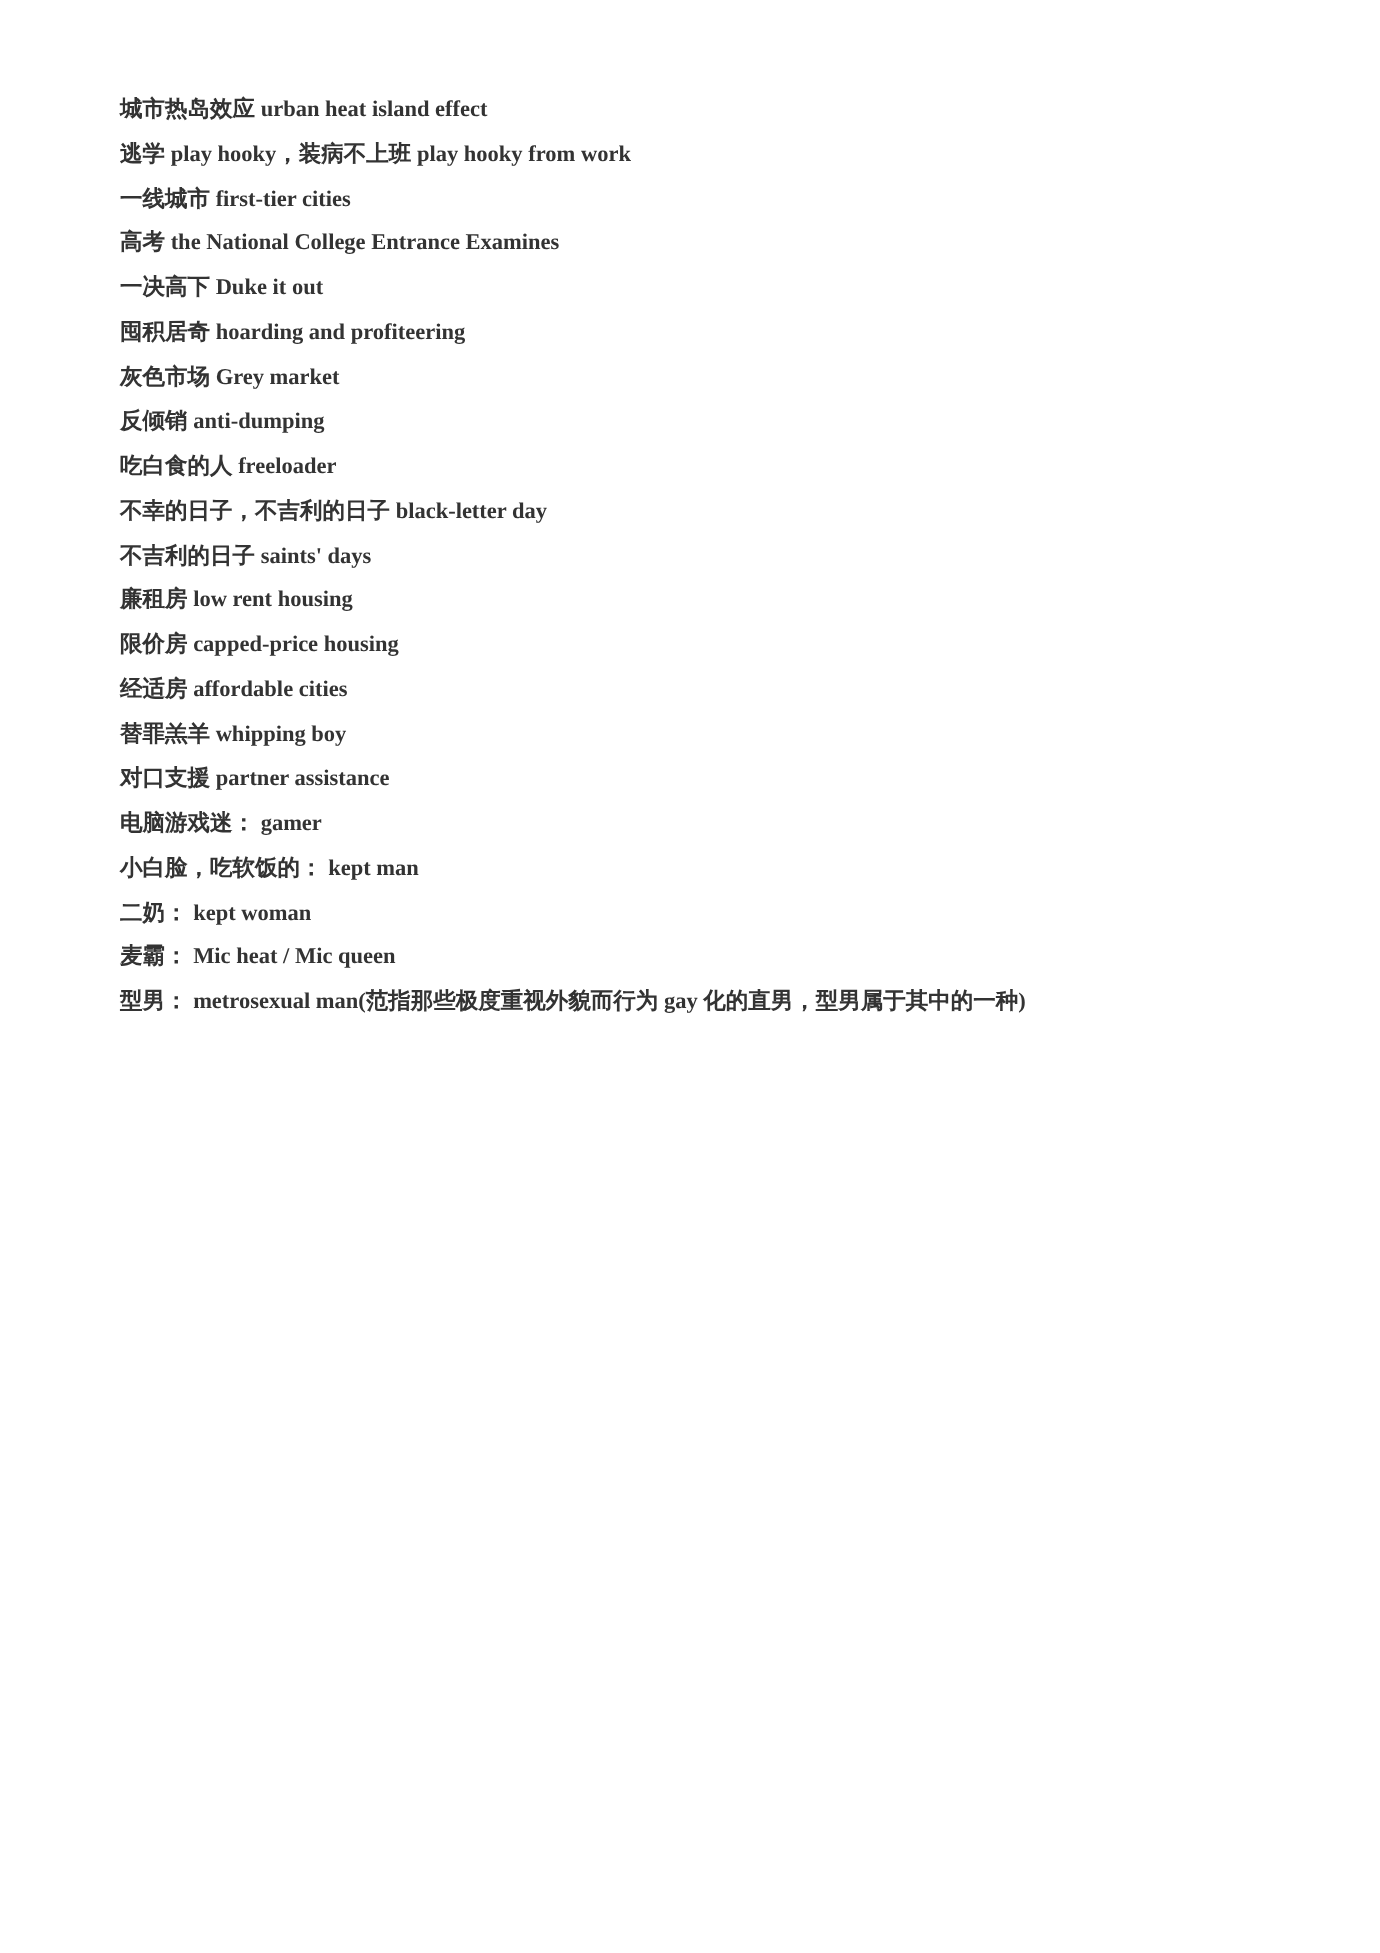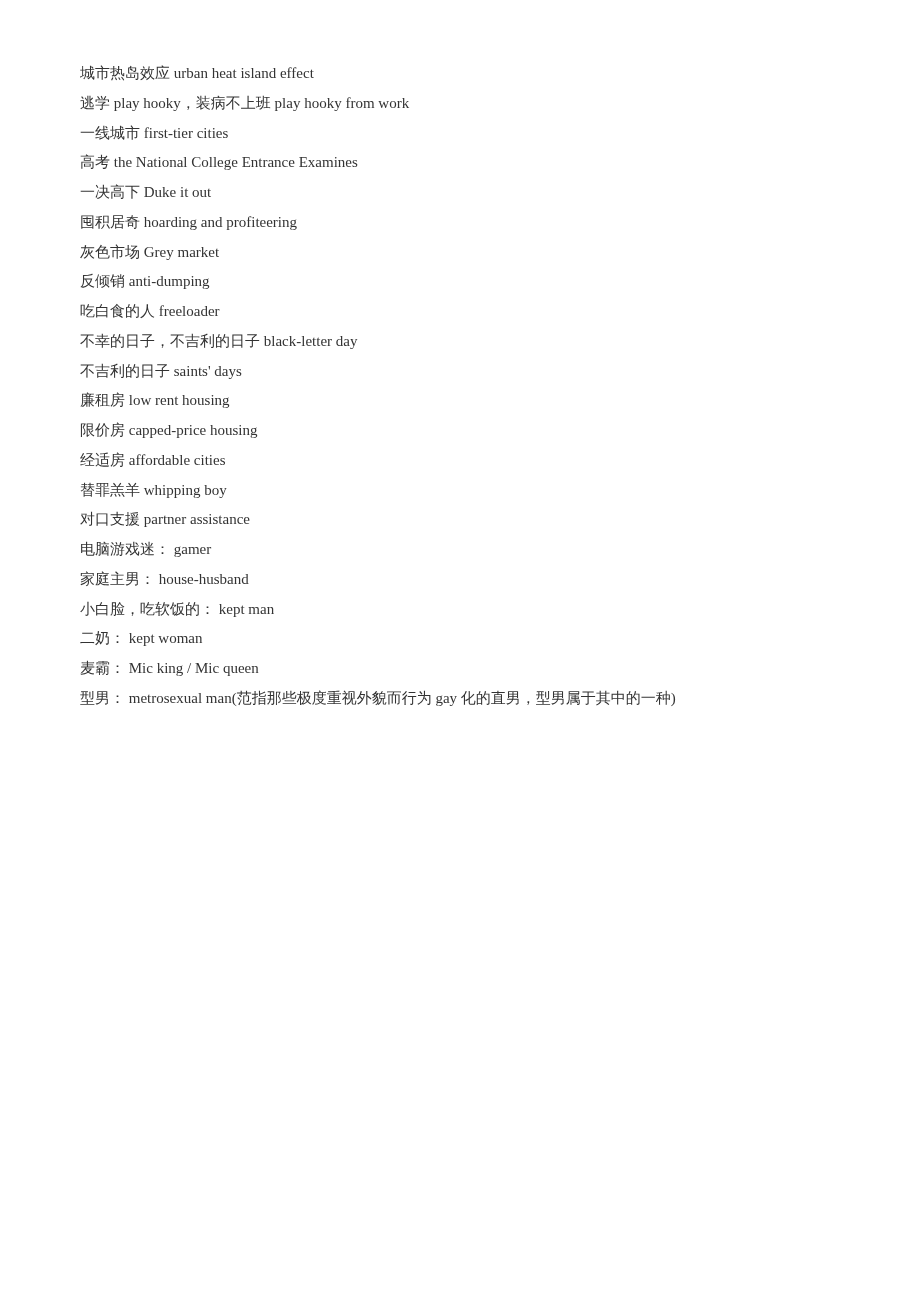--- a/index.html
+++ b/index.html
@@ -15,20 +15,21 @@
       width: 920px;
       min-height: 1302px;
       padding: 60px 80px;
       line-height: 1.85;
     }
     .vocab-list {
       list-style: none;
     }
     .vocab-list li {
       margin-bottom: 2px;
+      font-weight: bold;
     }
   </style>
 </head>
 <body>
 
 <ul class="vocab-list">
 <li><span>城市热岛效应  urban heat island effect</span></li>
     <li><span>逃学  play hooky，装病不上班  play hooky from work</span></li>
     <li><span>一线城市  first-tier cities</span></li>
     <li><span>高考  the National College Entrance Examines</span></li>
@@ -38,18 +39,17 @@
     <li><span>反倾销  anti-dumping</span></li>
     <li><span>吃白食的人  freeloader</span></li>
     <li><span>不幸的日子，不吉利的日子  black-letter day</span></li>
     <li><span>不吉利的日子  saints' days</span></li>
     <li><span>廉租房  low rent housing</span></li>
     <li><span>限价房  capped-price housing</span></li>
     <li><span>经适房  affordable cities</span></li>
     <li><span>替罪羔羊  whipping boy</span></li>
     <li><span>对口支援  partner assistance</span></li>
     <li><span>电脑游戏迷：  gamer</span></li>
-    <li><span>家庭主男：  house-husband</span></li>
     <li><span>小白脸，吃软饭的：  kept man</span></li>
     <li><span>二奶：  kept woman</span></li>
-    <li><span>麦霸：  Mic king / Mic queen</span></li>
+    <li><span>麦霸：  Mic heat / Mic queen</span></li>
     <li><span>型男：  metrosexual man(范指那些极度重视外貌而行为 gay 化的直男，型男属于其中的一种)</span></li>
   </ul>
 
 </body></html>

